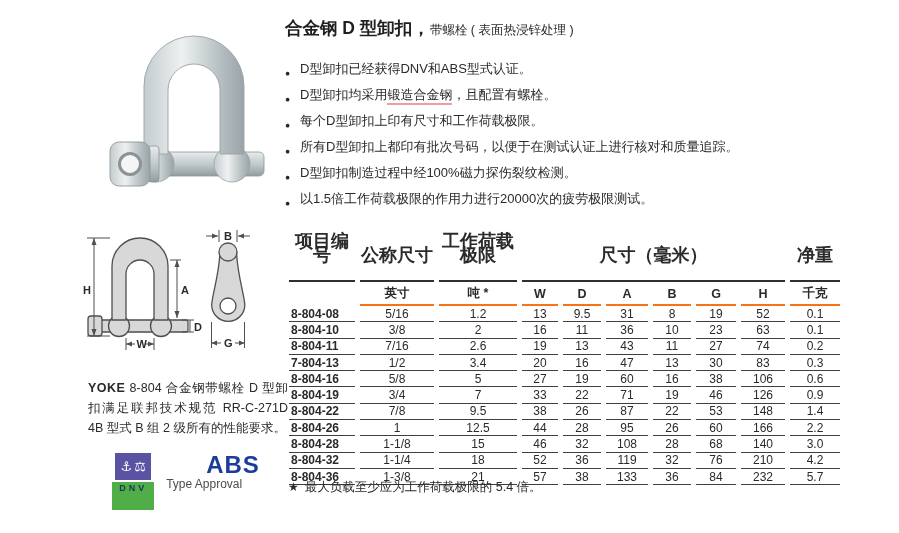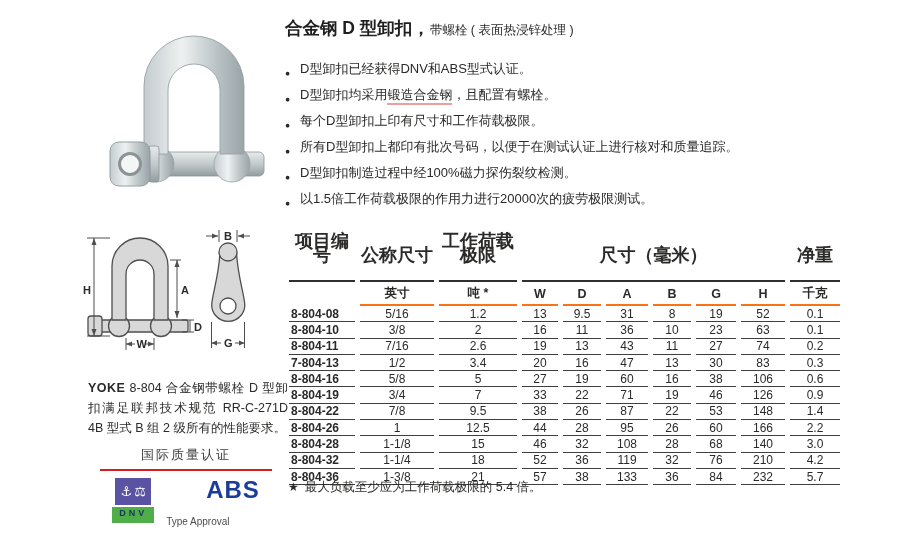--- a/index.html
+++ b/index.html
@@ -17,25 +17,25 @@
                font-size:12.5px; line-height:20px; color:#2b2a29; text-align:justify; }
   .yoke-brand { font-weight:bold; letter-spacing:.5px; }
 
   .cert-block { position:absolute; left:100px; top:446px; width:172px; text-align:center; }
   .cert-heading { display:block; font-size:13px; color:#3c3c3c; letter-spacing:2px;
                   padding-bottom:5px; border-bottom:2px solid #d21f1f; }
   .logos { display:flex; justify-content:center; align-items:flex-start; gap:12px; margin-top:7px; }
   .dnv-logo { width:42px; }
   .dnv-box { width:36px; height:27px; margin:0 auto; background:#5a52a3; color:#ffffff;
              display:flex; align-items:center; justify-content:center; gap:2px; font-size:13px; line-height:1; }
-  .dnv-strip { margin:2px auto 0; width:42px; height:16px; background:#4fae47; color:#17355c;
+  .dnv-strip { margin:2px auto 0; width:42px; height:28px; background:#4fae47; color:#17355c;
                font-weight:bold; font-size:9px; line-height:12px; letter-spacing:3px; text-align:center; }
   .abs-logo { text-align:left; padding-top:1px; }
   .abs-text { font-size:24px; font-weight:bold; color:#1b3c9b; line-height:22px; letter-spacing:1px;margin-left:40px; }
-  .abs-sub  { font-size:10px; color:#4d4d4d; margin-top:15px; }
+  .abs-sub  { font-size:12px; color:#4d4d4d; margin-top:1px; }
 
   
   .doc-title { position:absolute; left:285px; top:16px; white-space:nowrap; }
   .title-main { font-size:17.5px; font-weight:bold; color:#1f1f1f; }
   .title-sub  { font-size:12.5px; color:#2b2a29; }
 
   .features { position:absolute; left:285px; top:61px; width:600px; list-style:none; margin:0; padding:0; }
   .feature { position:relative; padding-left:15px; margin-bottom:10px; font-size:13px; line-height:16px; }
   .feature .dot { position:absolute; left:0; top:3.5px; font-size:8.5px; }
   .u-red { border-bottom:2px solid #f09d9d; padding-bottom:1px; }
@@ -143,21 +143,20 @@
       <text x="112" y="109">D</text>
       <text x="54.5" y="126">W</text>
       <text x="142" y="18">B</text>
       <text x="142" y="125">G</text>
     </g>
   </svg>
 
   <p class="yoke-note"><span class="yoke-brand">YOKE</span> <span>8-804 合金钢带螺栓 D 型卸扣满足联邦技术规范 RR-C-271D 4B 型式 B 组 2 级所有的性能要求。</span></p>
 
   <div class="cert-block">
-    <span class="cert-heading">国际质量认证</span>
     <div class="logos">
       <div class="dnv-logo">
         <div class="dnv-box">
           <span>⚓</span>
             <span>⚖</span>
         </div>
         <div class="dnv-strip">DNV</div>
       </div>
       <div class="abs-logo">
         <div class="abs-text">ABS</div>

